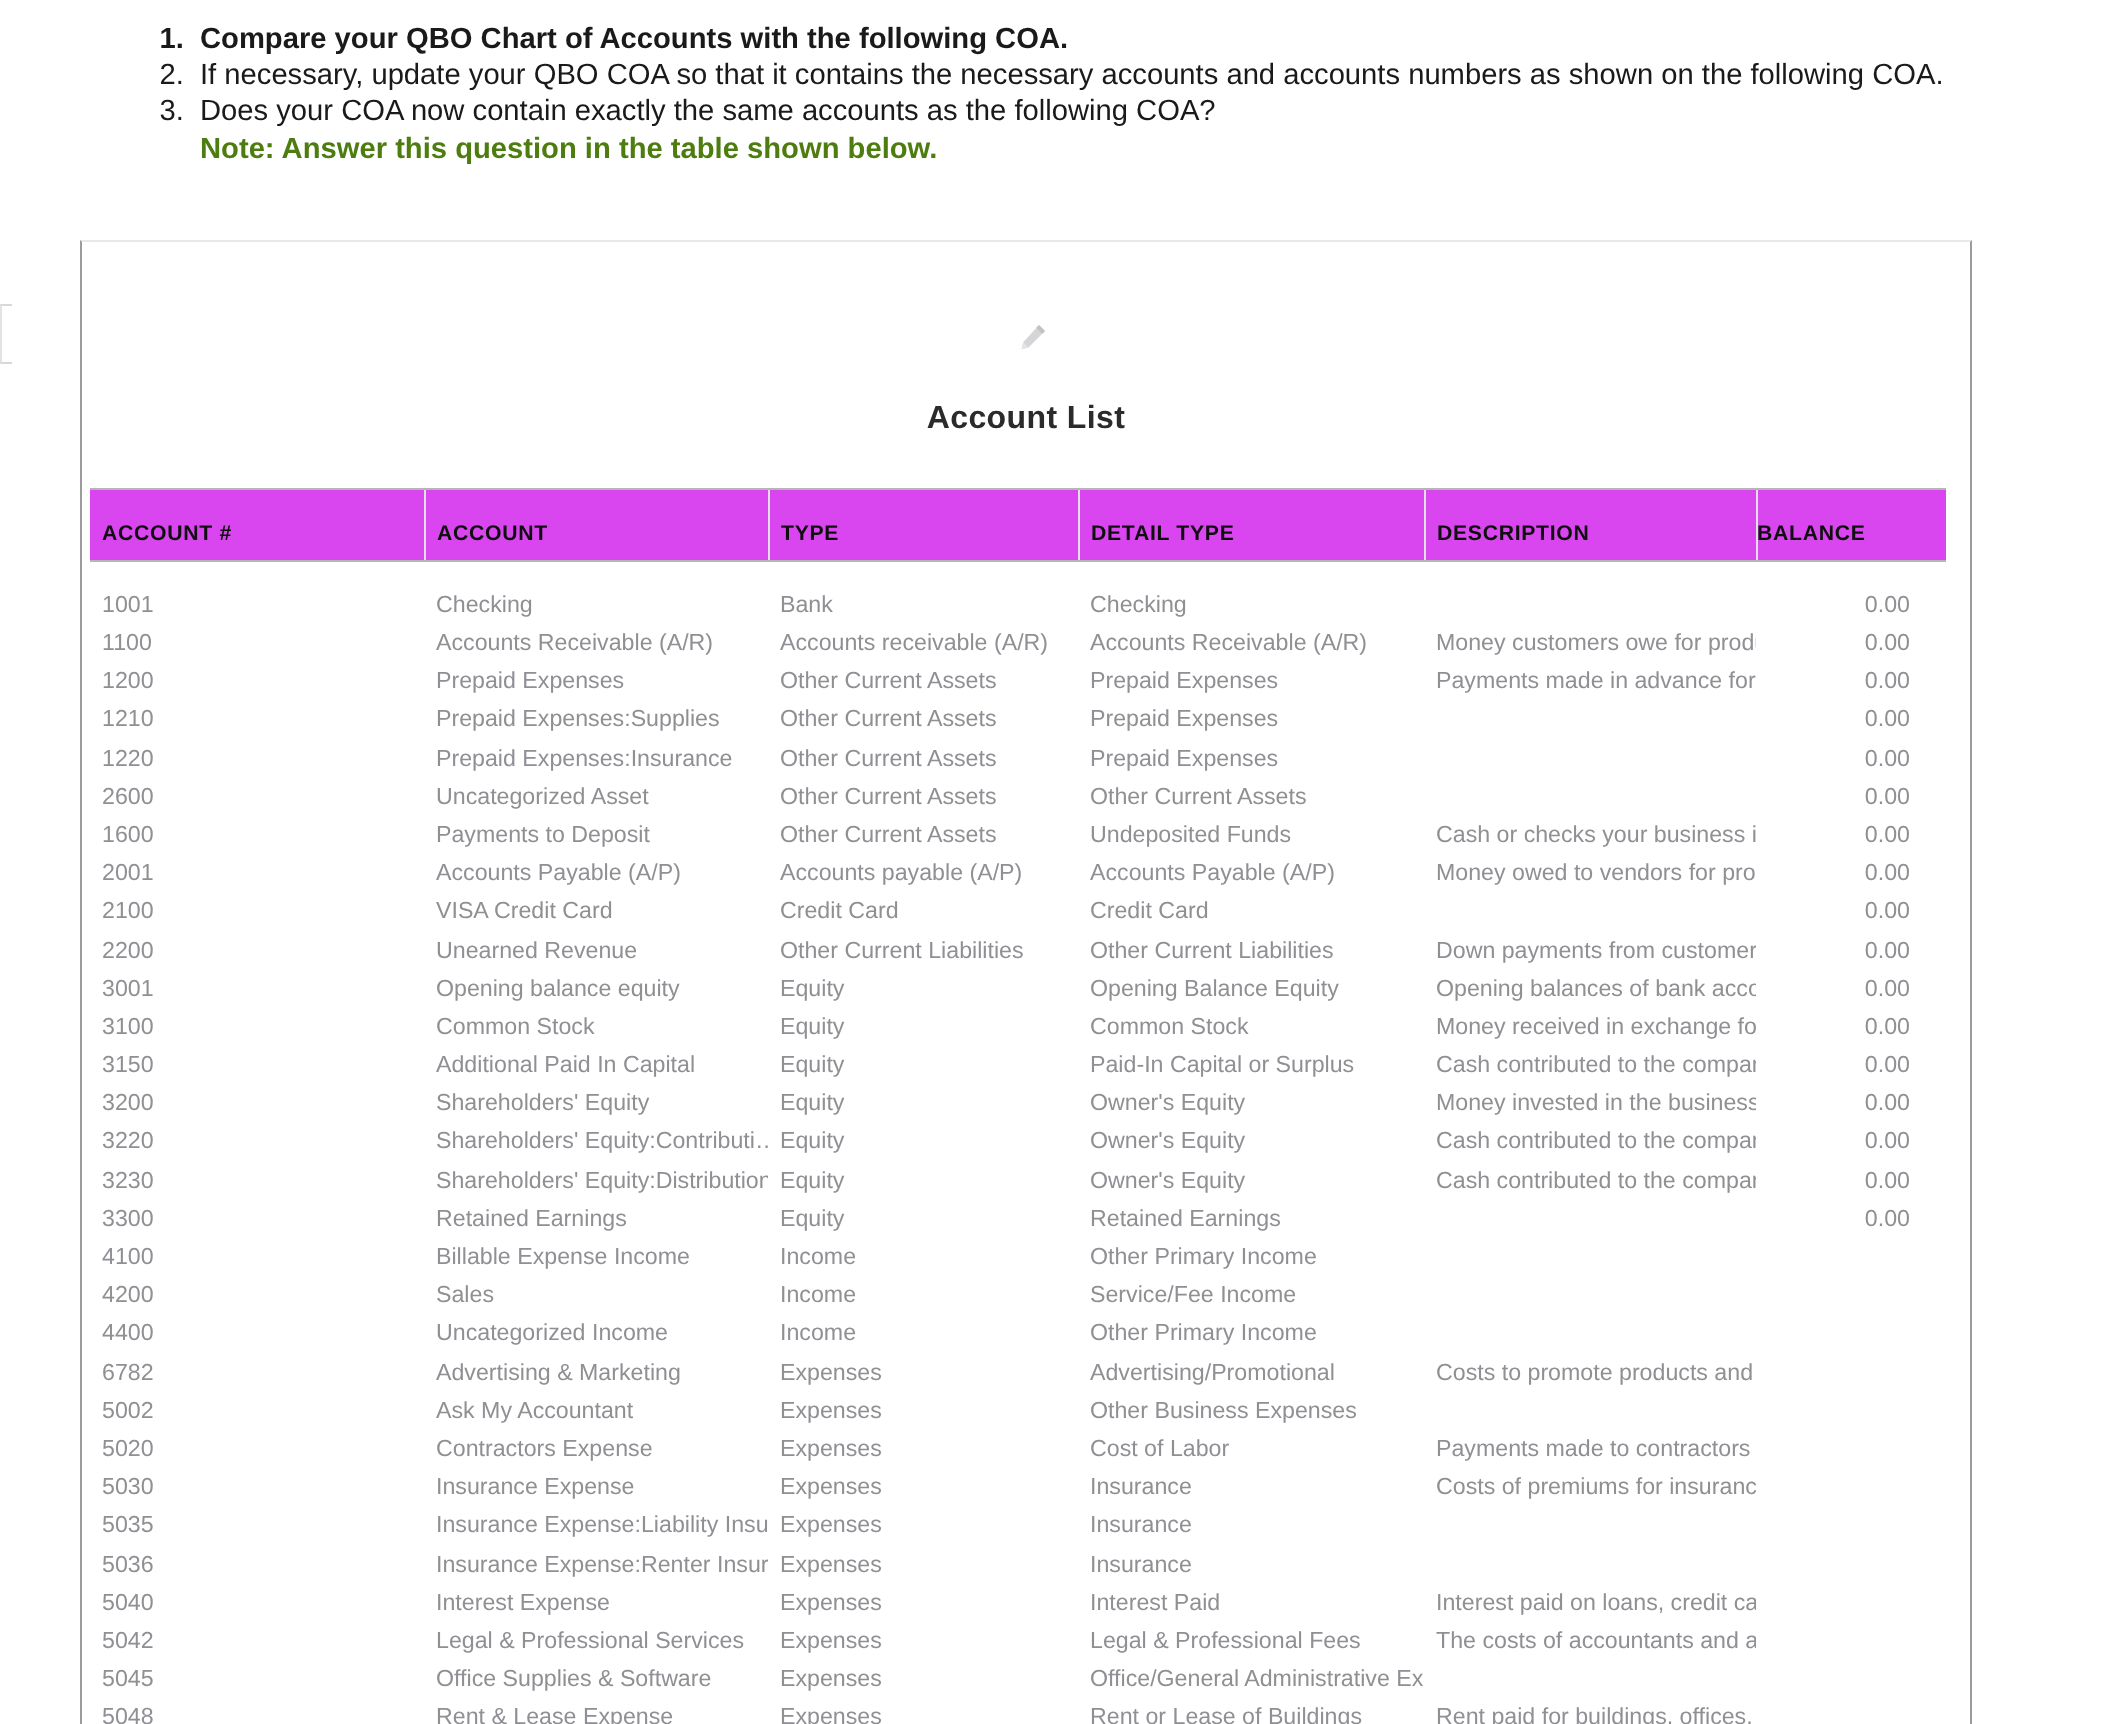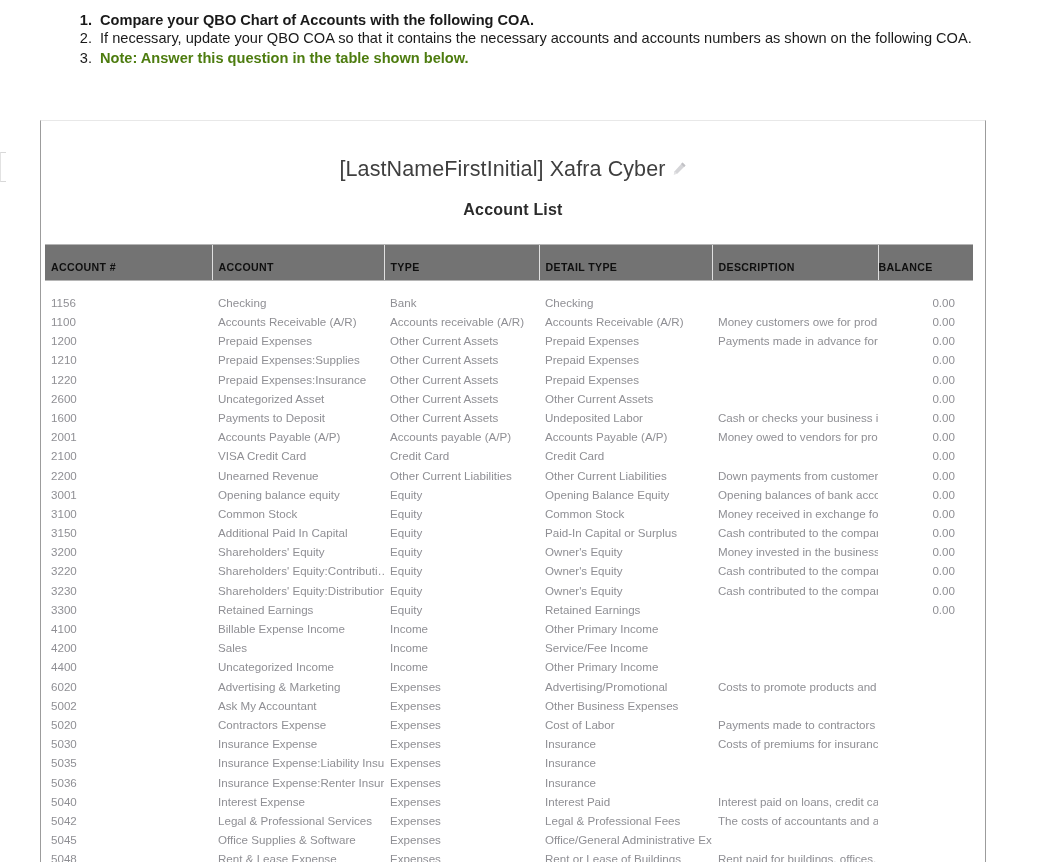--- a/index.html
+++ b/index.html
@@ -103,21 +103,21 @@
     font-size: 10.6px;
     font-weight: bold;
     color: #0f0f0f;
     text-align: left;
     padding: 16px 0 7px 0;
     border-top: 1px solid #b5b5b5;
     border-bottom: 1px solid #b5b5b5;
     letter-spacing: 0.35px;
     vertical-align: middle;
     height: 24px;
-    background: #737373;
+    background: #d946ef;
     position: relative;
     margin-left: 30px;
   }
   table.acct thead th + th {
     border-left: 1px solid #e0e0e0;
   }
   table.acct thead th .hlabel { padding-left: 6px; display: inline-block; }
   table.acct thead th.num .hlabel { padding-left: 0; padding-right: 4px; }
 
   table.acct tbody td {
@@ -145,31 +145,32 @@
   col.c-balance { width: 95px; }
 </style>
 </head>
 <body>
 
 <div class="instructions">
   <ol class="steps">
     <li class="bold">Compare your QBO Chart of Accounts with the following COA.</li>
     <li>If necessary, update your QBO COA so that it contains the necessary accounts and accounts numbers as shown on the following COA.</li>
     <li>
+      <span>Does your COA now contain exactly the same accounts as the following COA?</span>
       <span class="note">Note: Answer this question in the table shown below.</span>
     </li>
   </ol>
 </div>
 
 <div class="left-sliver"></div>
 
 <div class="doc-page">
 
   <div class="doc-title">
-    <span>[LastNameFirstInitial] Xafra Cyber</span><span class="pencil-icon"><svg width="15" height="15" viewBox="0 0 16 16">
+    <span class="pencil-icon"><svg width="15" height="15" viewBox="0 0 16 16">
           <path d="M11.2 1.6 L14.4 4.8 L5.6 13.6 L1.9 14.5 L2.8 10.8 Z" fill="#d5d5d8"></path>
           <path d="M11.2 1.6 L14.4 4.8 L12.9 6.3 L9.7 3.1 Z" fill="#c2c2c6"></path>
           <path d="M2.8 10.8 L1.9 14.5 L5.6 13.6 Z" fill="#e4e4e6"></path>
         </svg></span>
   </div>
 
   <div class="doc-subtitle">Account List</div>
 
   <table class="acct">
     <colgroup>
@@ -186,21 +187,21 @@
         <th><span class="hlabel">ACCOUNT</span></th>
         <th><span class="hlabel">TYPE</span></th>
         <th><span class="hlabel">DETAIL TYPE</span></th>
         <th><span class="hlabel">DESCRIPTION</span></th>
         <th class="num"><span class="hlabel">BALANCE</span></th>
       </tr>
     </thead>
     <tbody>
         <tr>
           <td>
-            <span class="cell">1156</span>
+            <span class="cell">1001</span>
           </td>
           <td>
             <span class="cell">Checking</span>
           </td>
           <td>
             <span class="cell">Bank</span>
           </td>
           <td>
             <span class="cell">Checking</span>
           </td>
@@ -315,21 +316,21 @@
           <td>
             <span class="cell">1600</span>
           </td>
           <td>
             <span class="cell">Payments to Deposit</span>
           </td>
           <td>
             <span class="cell">Other Current Assets</span>
           </td>
           <td>
-            <span class="cell">Undeposited Labor</span>
+            <span class="cell">Undeposited Funds</span>
           </td>
           <td>
             <span class="cell">Cash or checks your business is r…</span>
           </td>
           <td class="num">
             <span class="cell">0.00</span>
           </td>
         </tr>
         <tr>
           <td>
@@ -586,21 +587,21 @@
           </td>
           <td>
             <span class="cell"></span>
           </td>
           <td class="num">
             <span class="cell"></span>
           </td>
         </tr>
         <tr>
           <td>
-            <span class="cell">6020</span>
+            <span class="cell">6782</span>
           </td>
           <td>
             <span class="cell">Advertising &amp; Marketing</span>
           </td>
           <td>
             <span class="cell">Expenses</span>
           </td>
           <td>
             <span class="cell">Advertising/Promotional</span>
           </td>

